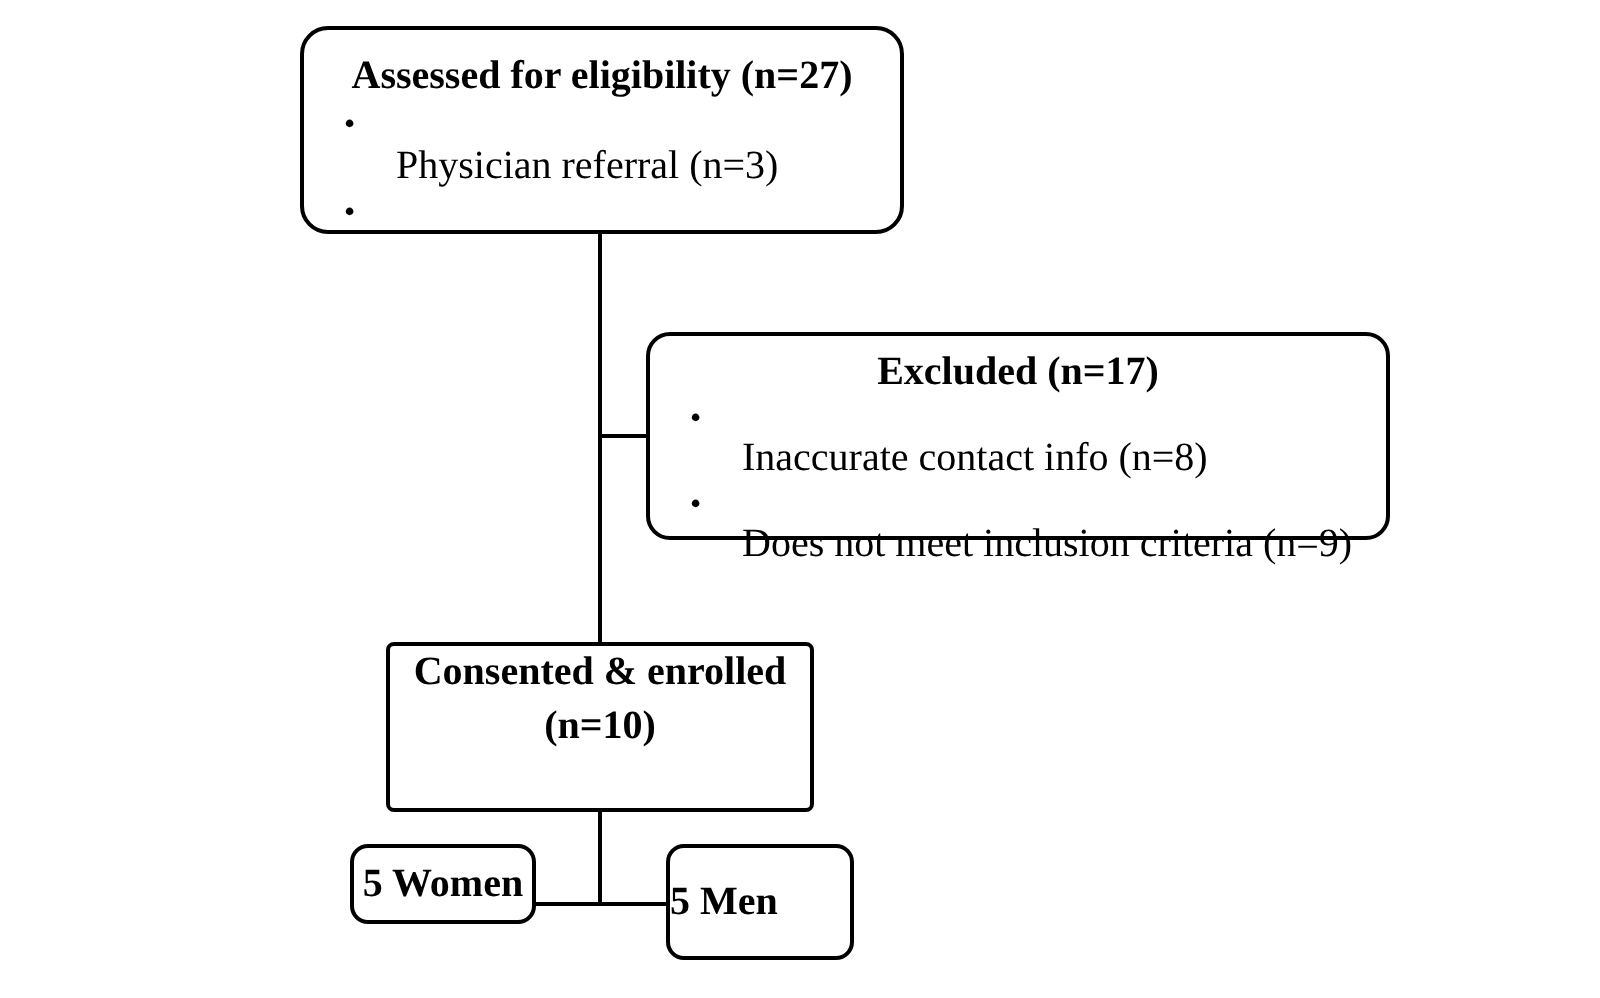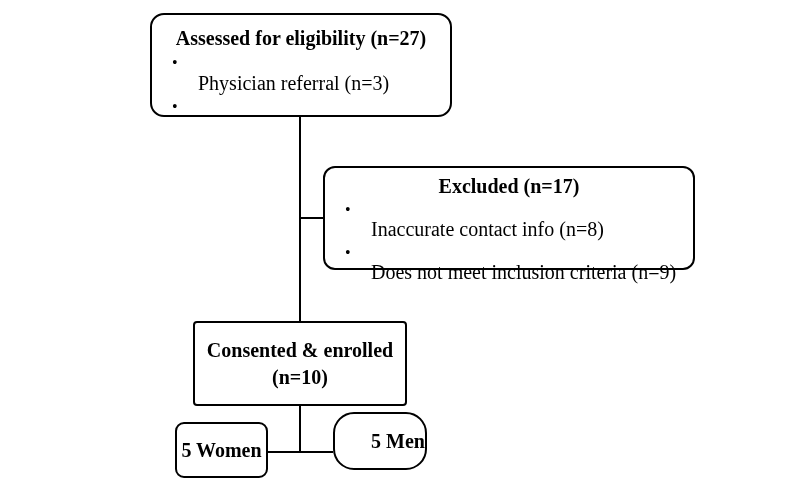--- a/index.html
+++ b/index.html
@@ -66,37 +66,36 @@
   .box-excluded .box-title { line-height: 24px; }
   .box-excluded .bullet-row { line-height: 23px; }
 
   
   .box-consented {
     left: 193px; top: 321px;
     width: 214px; height: 85px;
     border-radius: 4px;
     display: flex;
     flex-direction: column;
-    justify-content: center;
     align-items: center;
   }
   .box-consented .box-title { line-height: 27px; }
 
   
   .box-women {
     left: 175px; top: 422px;
-    width: 93px; height: 56px;
+    width: 93px; height: 40px;
     border-radius: 9px;
     display: flex; justify-content: center; align-items: center;
   }
   .box-men {
-    left: 333px; top: 412px;
+    left: 333px; top: 422px;
     width: 94px; height: 58px;
-    border-radius: 21px;
-    display: flex; justify-content: flex-end; align-items: center;
+    border-radius: 9px;
+    display: flex; justify-content: flex-start; align-items: center;
   }
   .end-label {
     font-weight: bold;
     font-size: 20px;
   }
 
   
   .line-top-to-consented   { left: 299px; top: 117px; width: 2px;  height: 204px; }
   .line-branch-excluded    { left: 299px; top: 217px; width: 24px; height: 2px;  }
   .line-consented-to-split { left: 299px; top: 406px; width: 2px;  height: 47px; }

